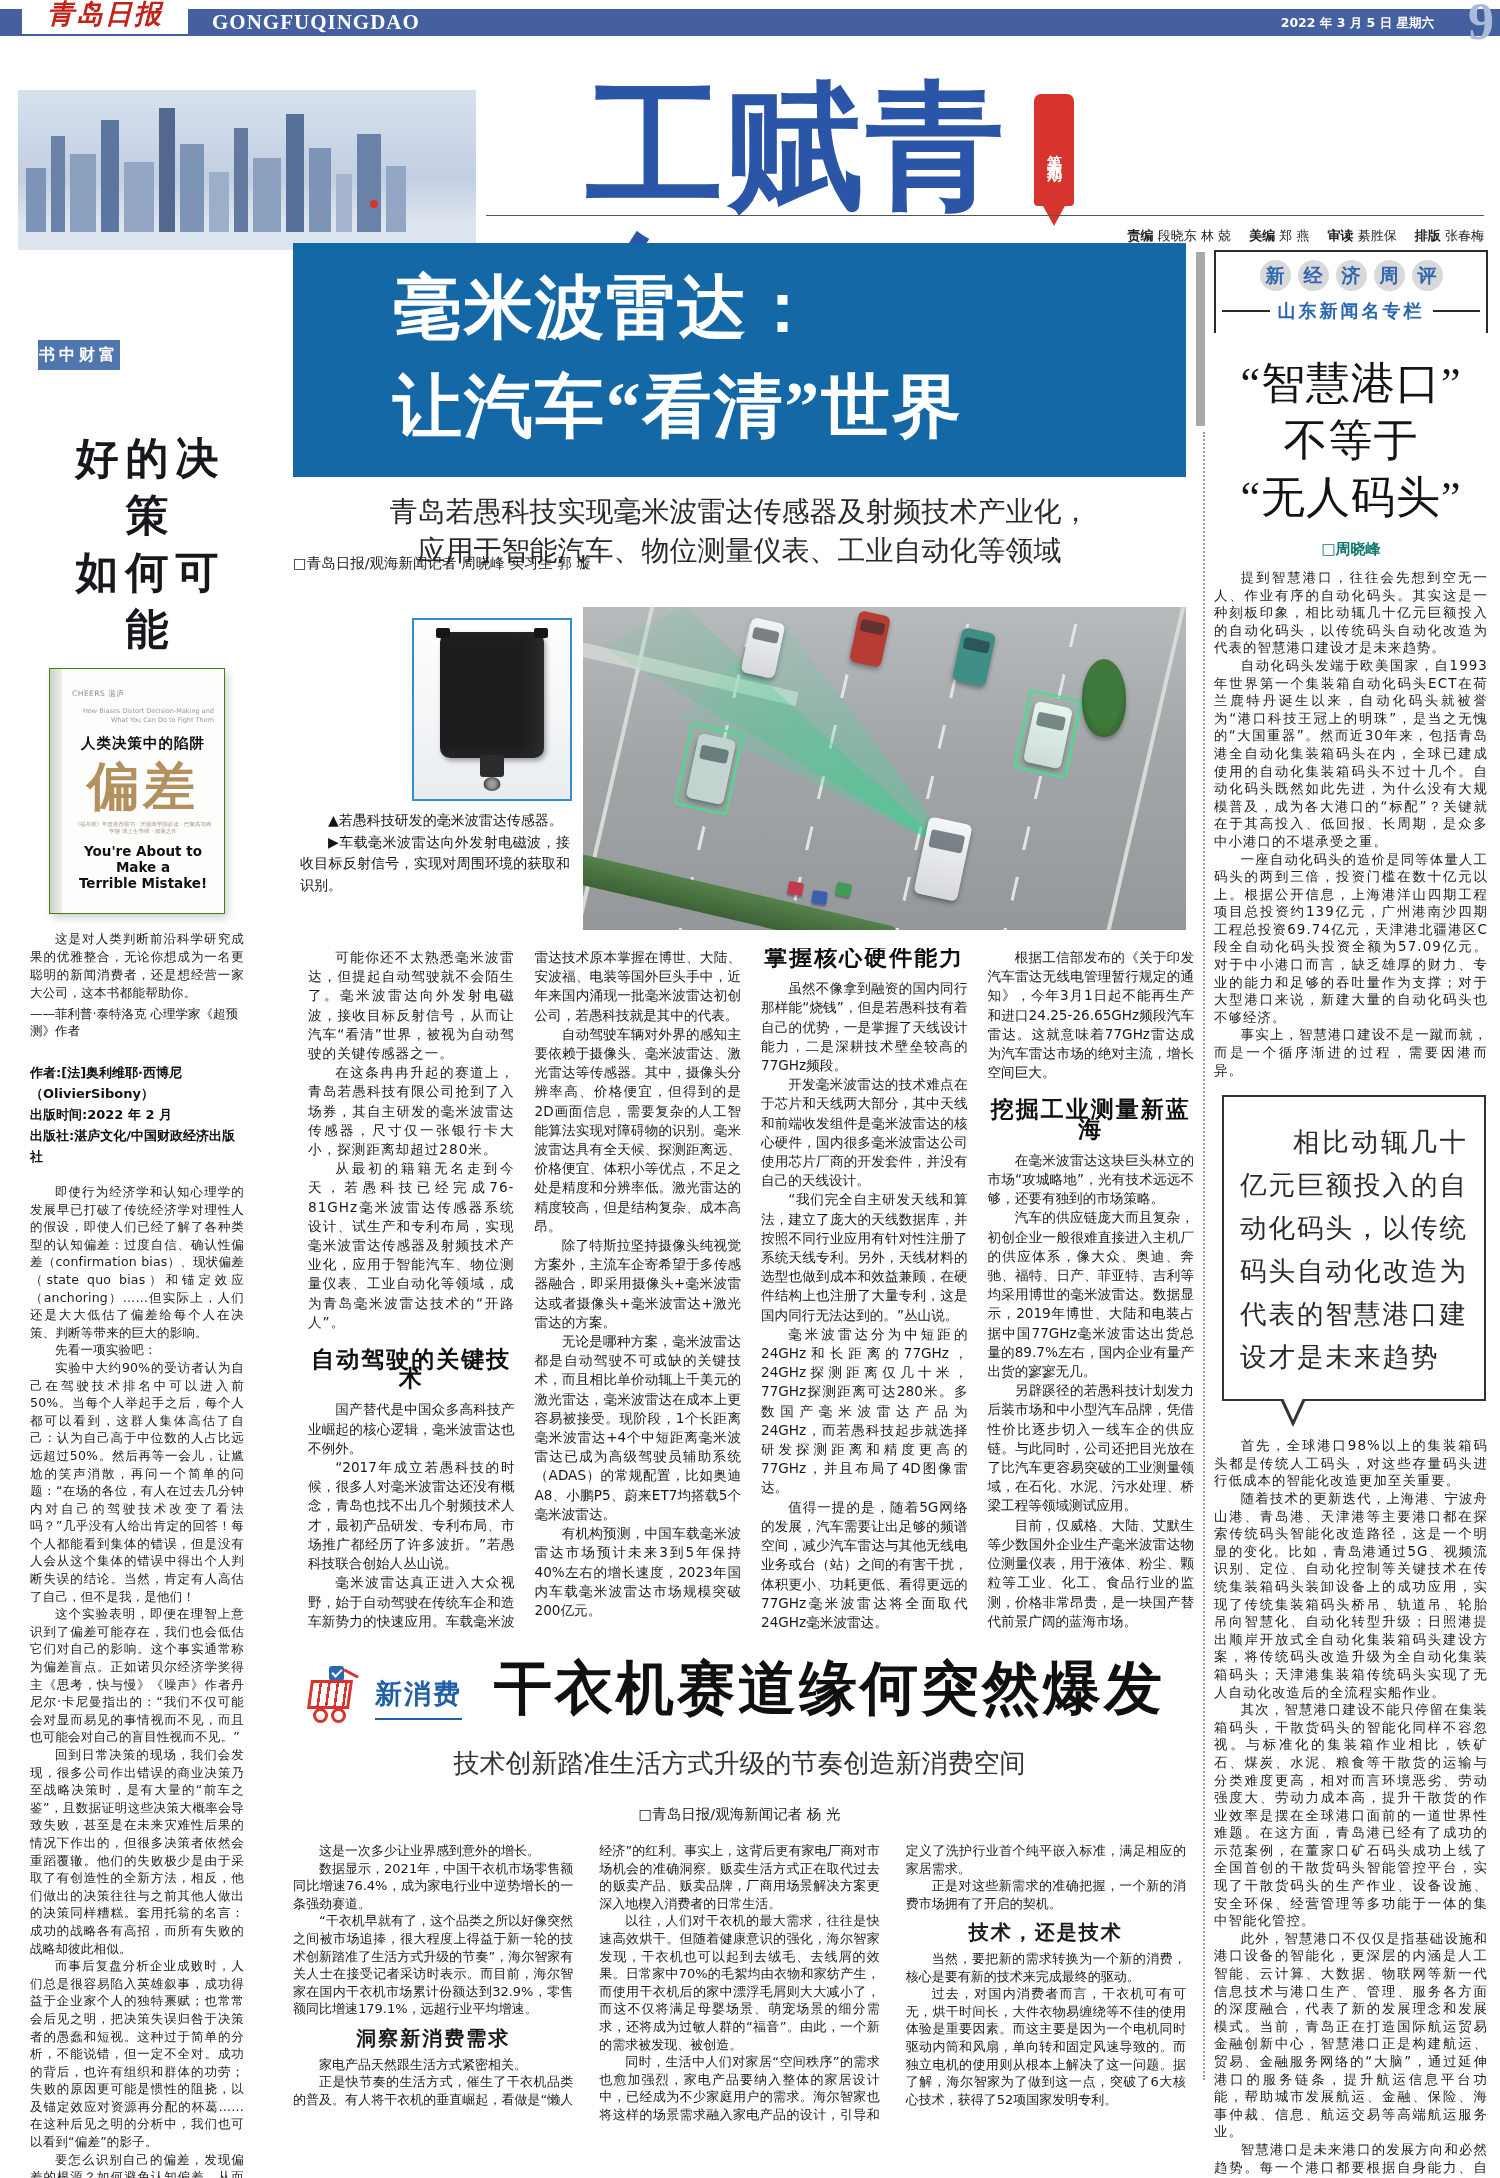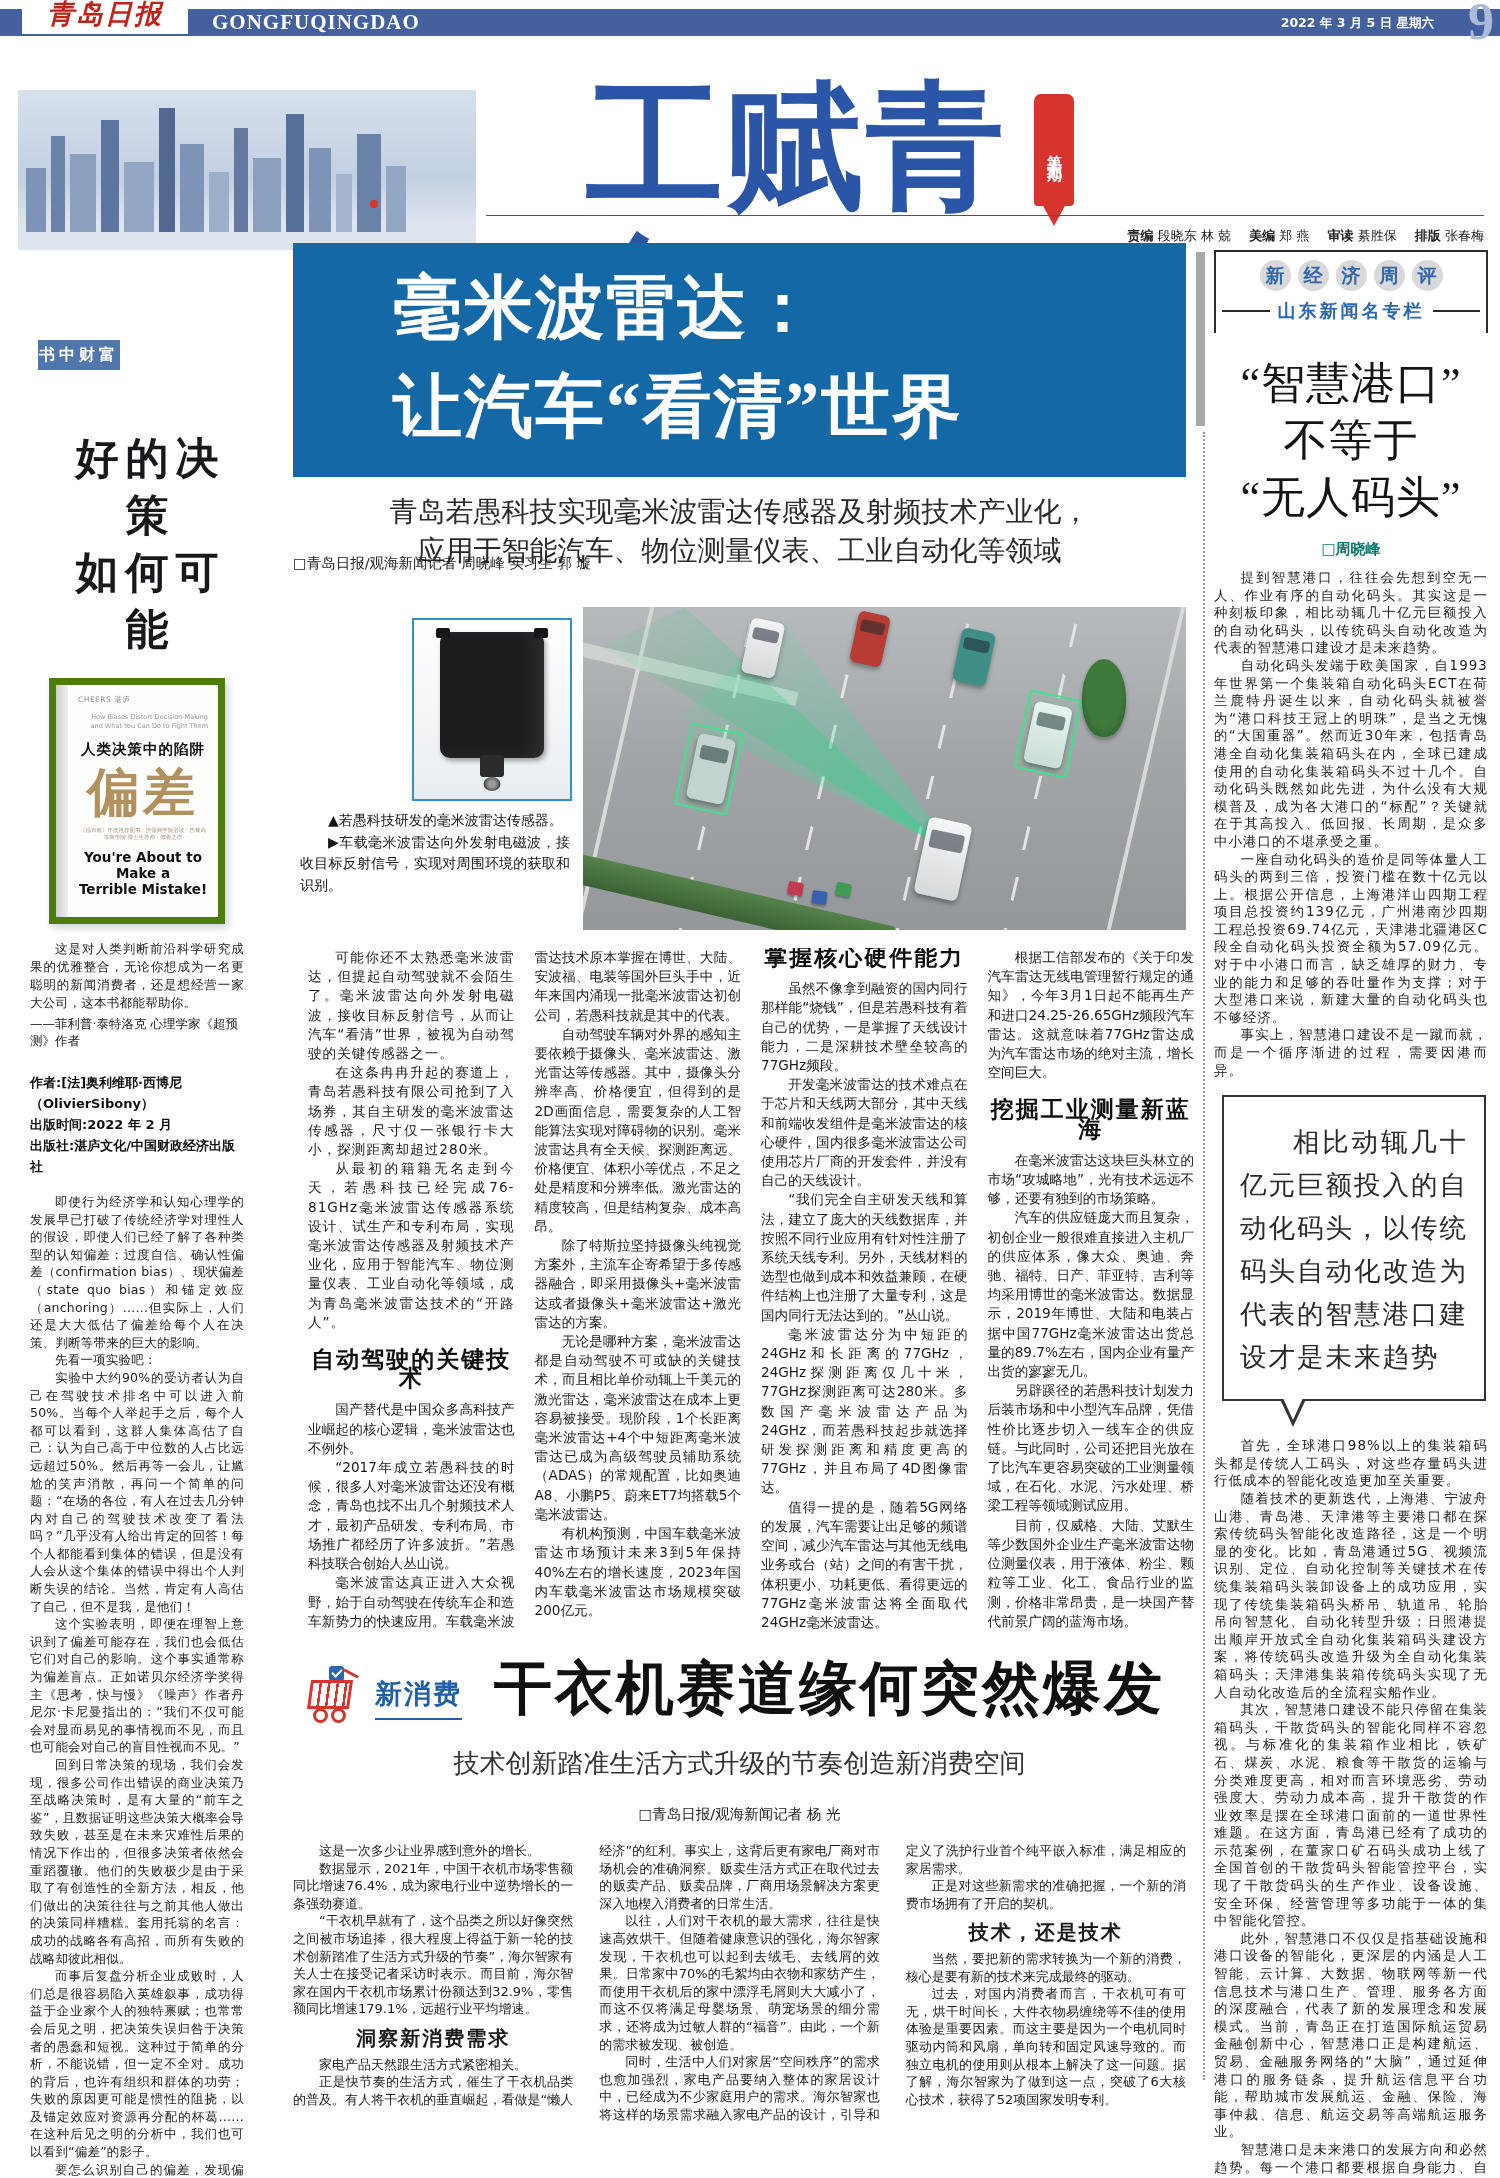--- a/index.html
+++ b/index.html
@@ -34,22 +34,22 @@
   .editors{position:absolute;top:227px;right:16px;font-size:13px;color:#222;}
   .editors b{margin-left:14px;}
   
   .book-col{position:absolute;left:30px;top:340px;width:214px;}
   .badge-wrap{position:relative;height:42px;}
   .badge-blue{position:absolute;left:8px;top:0;width:82px;height:30px;background:#4f76ad;color:#fff;
         font-size:16px;font-weight:bold;letter-spacing:4px;display:flex;align-items:center;justify-content:center;}
   .badge-ghost{position:absolute;left:76px;top:14px;width:62px;height:22px;border:1.5px solid #4f76ad;background:#fff;z-index:-1;}
   .book-title{margin-top:48px;text-align:center;font-family:"Liberation Serif",serif;font-weight:bold;
         font-size:43px;letter-spacing:7px;line-height:57px;color:#16181c;margin-left:27px;}
-  .cover{position:relative;margin:20px auto 0;width:176px;height:246px;background:#fdfdfc;
-        border:7px solid #4d7c0f;box-shadow:3px 4px 8px rgba(0,0,0,.18);padding:10px 10px 8px 22px;box-sizing:border-box;}
+  .cover{position:relative;margin:10px auto 0;width:176px;height:246px;background:#fdfdfc;
+        border:1px solid #4d7c0f;box-shadow:3px 4px 8px rgba(0,0,0,.18);padding:20px 10px 8px 22px;box-sizing:border-box;}
   .cover:before{content:"";position:absolute;left:0;top:0;bottom:0;width:12px;
         background:linear-gradient(90deg,#cfcfcd,#efefee);}
   .cv-pub{font-size:7.5px;color:#8c8c8c;letter-spacing:.5px;}
   .cv-en-tag{margin-top:8px;font-size:6.5px;color:#9a9a9a;line-height:8.5px;text-align:right;}
   .cv-cn{margin-top:10px;font-size:14.5px;font-weight:bold;color:#111;text-align:center;letter-spacing:1px;}
   .cv-big{margin-top:4px;font-size:52px;font-weight:900;color:#b3915f;text-align:center;line-height:58px;letter-spacing:4px;}
   .cv-sub{margin-top:6px;font-size:5.5px;color:#a98;text-align:center;line-height:7px;}
   .cv-title-en{margin-top:8px;font-size:13.5px;font-weight:bold;color:#111;text-align:center;line-height:16px;}
   .bc-quote{margin-top:16px;font-size:12.5px;line-height:18px;text-align:justify;letter-spacing:.3px;color:#222;}
   .bc-quote p{margin:0;text-indent:2em;}

